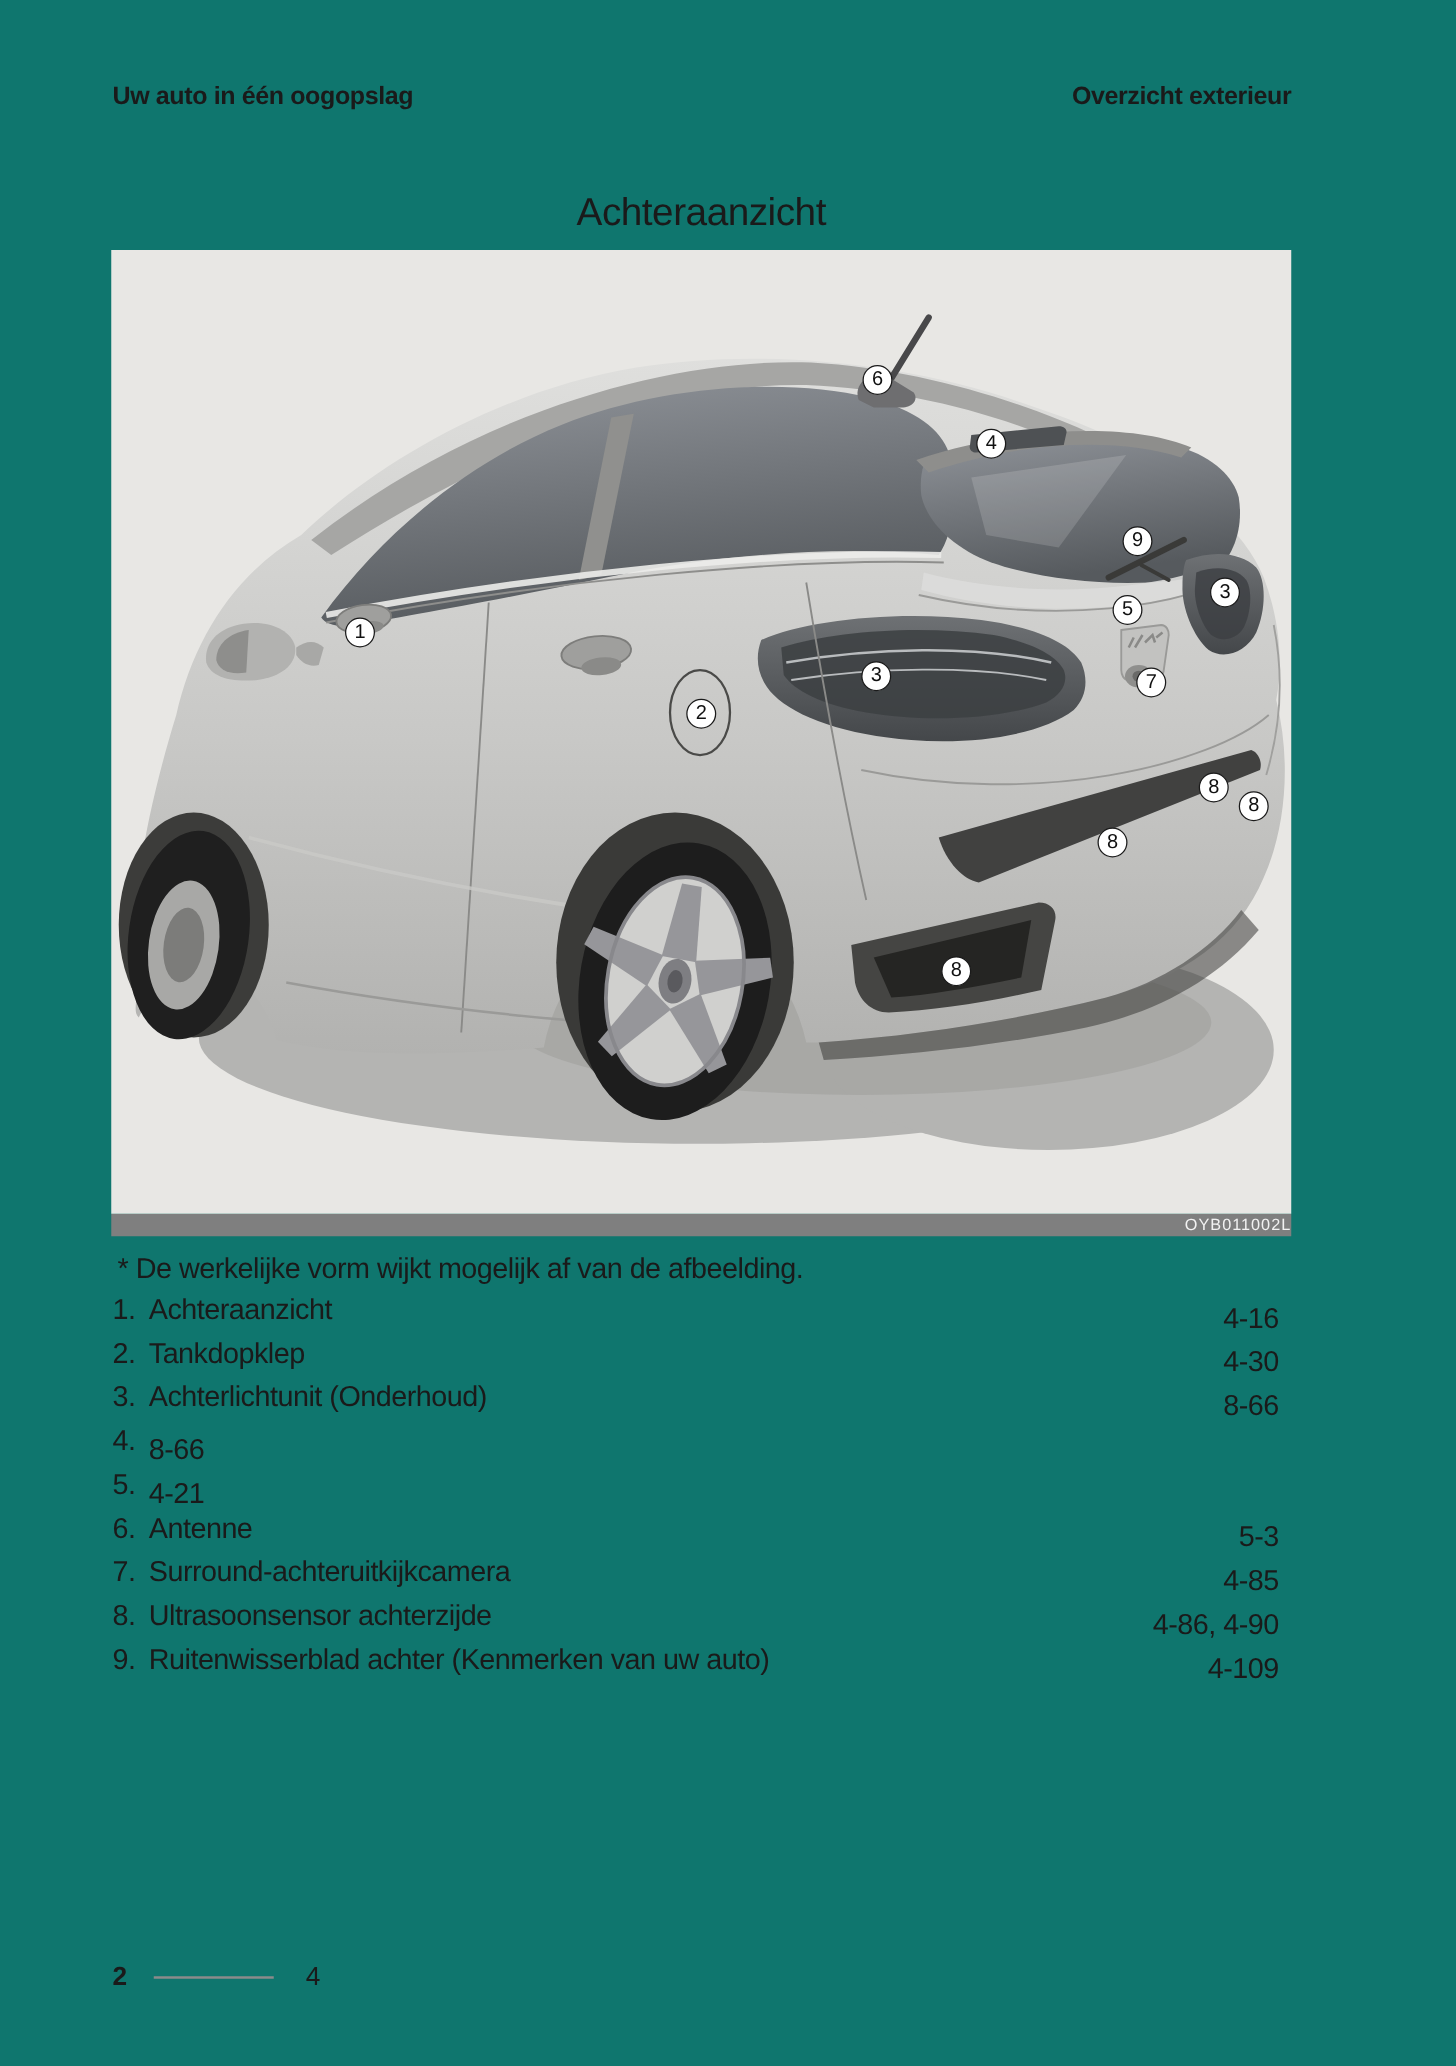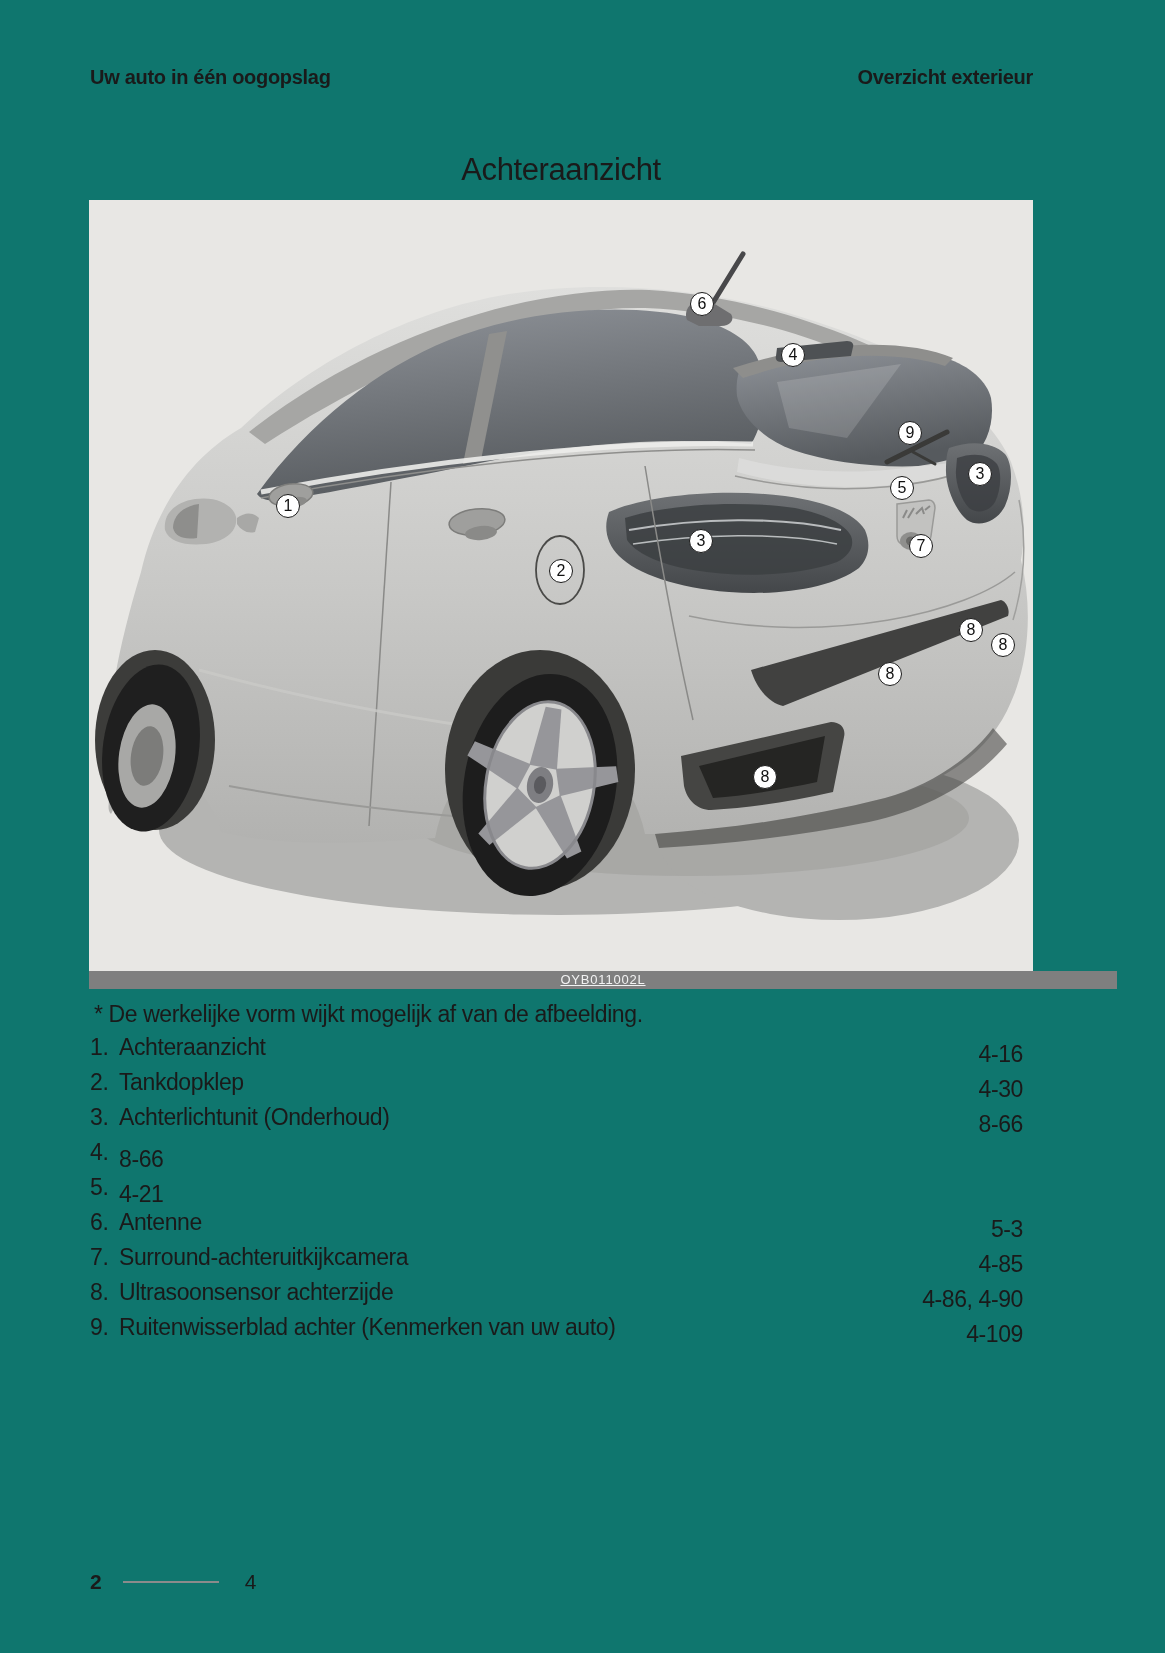--- a/index.html
+++ b/index.html
@@ -6,22 +6,22 @@
   .page{position:relative;width:1165px;height:1653px;background:#0f766e;overflow:hidden;
         font-family:"Liberation Sans",sans-serif;color:#1a1a1a;}
   .hdr{position:absolute;top:66px;font-size:20px;font-weight:bold;letter-spacing:-0.3px;}
   .hdr-left{left:90px;}
   .hdr-right{right:132px;}
   .fig-title{position:absolute;left:89px;top:152px;width:944px;text-align:center;
              font-size:31px;letter-spacing:-0.4px;}
   .figure{position:absolute;left:89px;top:200px;width:944px;}
   .canvas{position:relative;width:944px;height:771px;background:#e8e7e4;}
   .canvas svg{position:absolute;left:0;top:0;}
-  .caption-bar{width:1028px;height:18px;background:#7f7f7f;color:#f2f2f2;text-align:center;
-               font-size:13px;line-height:18px;letter-spacing:0.8px;text-decoration:underline;}
+  .caption-bar{width:944px;height:18px;background:#7f7f7f;color:#f2f2f2;text-align:right;
+               font-size:13px;line-height:18px;letter-spacing:0.8px;}
   .callout{position:absolute;width:24px;height:24px;border-radius:50%;background:#ffffff;
            border:1.6px solid #1a1a1a;box-sizing:border-box;text-align:center;
            font-size:16px;line-height:21px;color:#111;z-index:5;}
   .note{position:absolute;left:94px;top:1001px;font-size:23px;letter-spacing:-0.4px;}
   .legend{position:absolute;left:90px;top:1030px;width:933px;}
   .lrow{display:flex;height:35px;align-items:center;font-size:23px;letter-spacing:-0.4px;}
   .lnum{width:29px;flex:0 0 29px;}
   .llabel{flex:1 1 auto;}
   .lref{flex:0 0 auto;text-align:right;margin-top:13px;}
   .footer{position:absolute;left:90px;top:1570px;display:flex;align-items:center;font-size:21px;}

